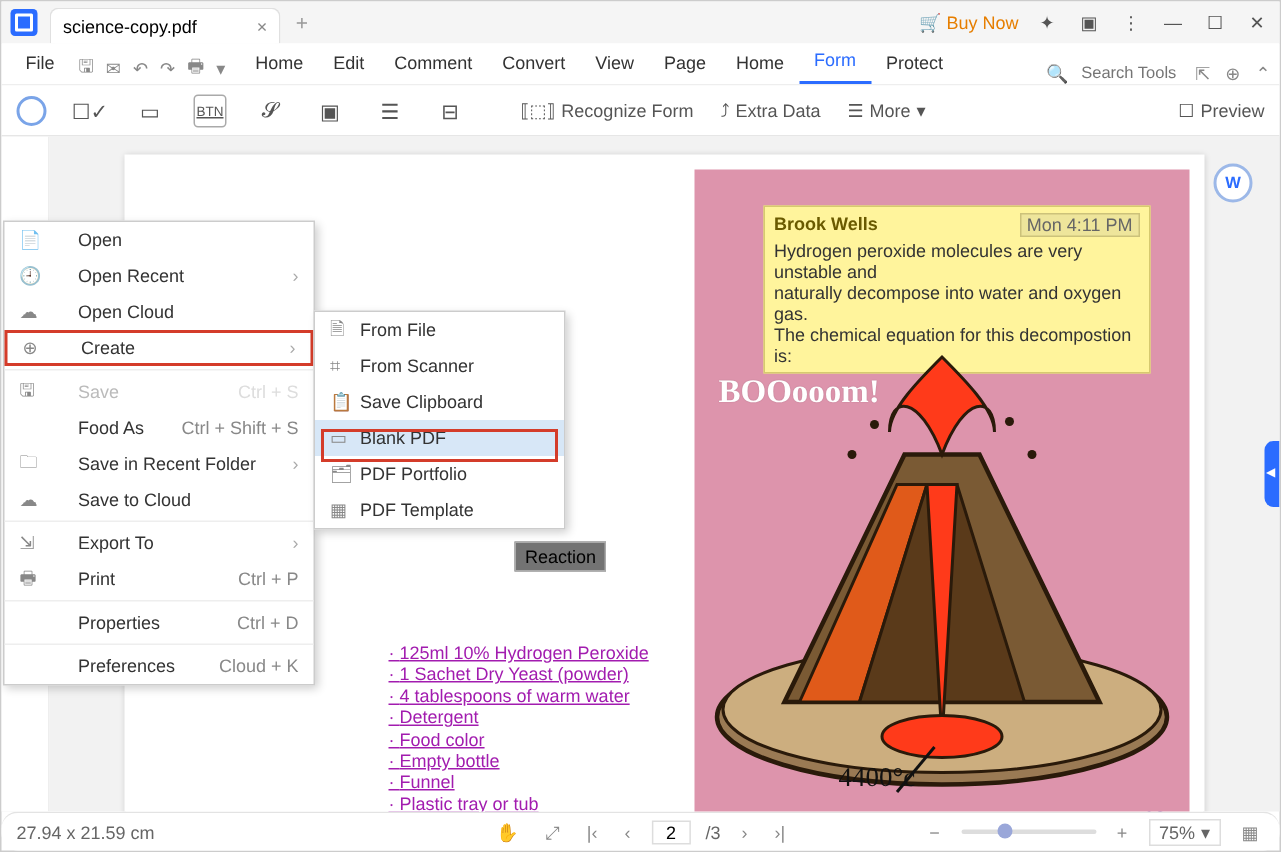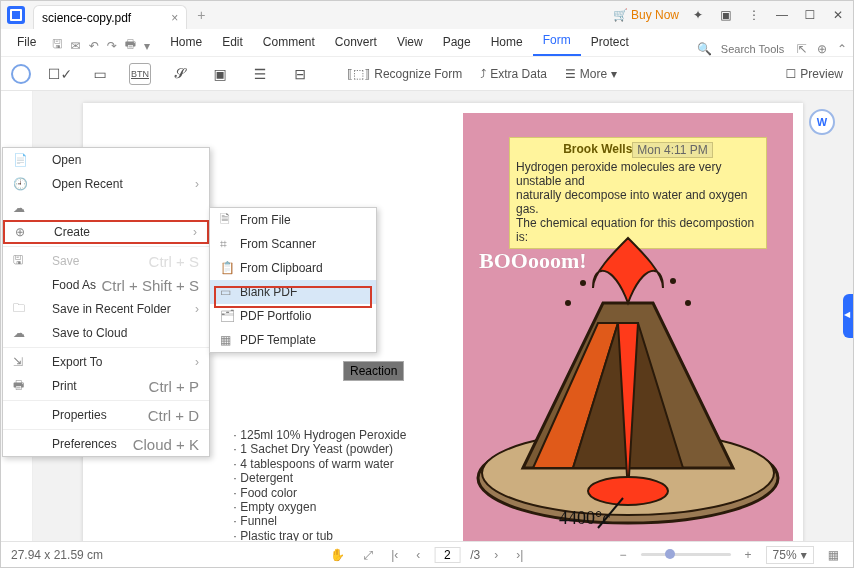--- a/index.html
+++ b/index.html
@@ -34,38 +34,38 @@
 .tb-sep{flex:0 0 auto;}
 
 
 .workarea{flex:1;display:flex;position:relative;background:#f2f2f2;overflow:hidden;}
 .leftstrip{width:32px;background:#fff;border-right:1px solid #eee;}
 .doc-canvas{flex:1;position:relative;display:flex;justify-content:center;padding:12px 0;}
 .page{background:#fff;width:720px;height:460px;box-shadow:0 0 4px rgba(0,0,0,.15);position:relative;}
 .page-right{position:absolute;right:10px;top:10px;width:330px;height:440px;background:#dd94ac;}
 .illus-hold{position:absolute;left:0;right:0;bottom:0;top:0;}
 .note{position:absolute;top:24px;left:46px;right:26px;background:#fff49c;border:1px solid #d6c96f;padding:4px 6px;font-size:10px;color:#333;}
-.note .hdr{display:flex;justify-content:center;font-weight:bold;color:#6a5a00;margin-bottom:2px;}
+.note .hdr{display:flex;justify-content:space-between;font-weight:bold;color:#6a5a00;margin-bottom:2px;}
 .note .hdr .dt{background:#eee59b;border:1px solid #ccc27a;padding:0 4px;font-weight:normal;color:#666;}
 .pgnum{position:absolute;bottom:0;right:16px;color:#4c1d95;font-size:13px;}
 .word-badge{position:absolute;top:18px;right:18px;width:26px;height:26px;border:2px solid #9cb8e8;border-radius:50%;background:#fff;display:flex;align-items:center;justify-content:center;color:#2b6cff;font-weight:bold;font-size:11px;}
 
 
-.materials{position:absolute;left:150px;top:325px;font-size:15px;color:#404040;line-height:1.2;}
+.materials{position:absolute;left:176px;top:325px;font-size:15px;color:#a21caf;line-height:1.2;text-decoration:underline;}
 .materials div::before{content:"· ";}
 .reaction-box{position:absolute;left:260px;top:258px;border:1px solid #aaa;padding:2px 6px;font-size:12px;background:#737373;}
 .booom{position:absolute;left:16px;top:135px;color:#fff;font-family:cursive;font-size:22px;font-weight:bold;text-shadow:0 0 1px rgba(0,0,0,.2);text-align:right;}
 .temp{position:absolute;left:96px;bottom:24px;font-family:cursive;font-size:18px;color:#111;}
 
 
 .dropdown{position:absolute;left:1px;top:56px;width:208px;background:#fff;border:1px solid #ccc;box-shadow:2px 2px 6px rgba(0,0,0,.2);z-index:30;}
 .dd-item{display:flex;align-items:center;height:24px;padding:0 10px;color:#333;}
 .dd-item .icn{width:20px;color:#888;}
 .dd-item .lbl{flex:1;margin-left:19px;}
-.dd-item .sc{color:#888;font-size:15px;}
+.dd-item .sc{color:#888;font-size:12px;}
 .dd-item .chev{color:#aaa;}
 .dd-item.disabled{color:#bbb;}
 .dd-item.disabled .sc{color:#ddd;}
 .dd-sep{height:1px;background:#eee;margin:2px 0;}
 .dd-hl{border:2px solid #d43c2a;}
 
 
 .subdrop{position:absolute;left:208px;top:116px;width:168px;background:#fff;border:1px solid #ccc;box-shadow:2px 2px 6px rgba(0,0,0,.2);z-index:31;}
 .sub-item{display:flex;align-items:center;height:24px;padding:0 10px;color:#333;}
 .sub-item .icn{width:20px;color:#888;}
@@ -213,41 +213,42 @@
             <div class="pgnum">03</div>
           </div>
         </div>
         <div class="reaction-box">Reaction</div>
         <div class="materials" id="materials-list">
             <div>125ml 10% Hydrogen Peroxide</div>
             <div>1 Sachet Dry Yeast (powder)</div>
             <div>4 tablespoons of warm water</div>
             <div>Detergent</div>
             <div>Food color</div>
-            <div>Empty oxygen</div>
+            <div>Empty bottle</div>
             <div>Funnel</div>
             <div>Plastic tray or tub</div>
           </div>
       </div>
     </div>
     <div class="word-badge">W</div>
     <div class="drawer-handle"></div>
 
     <div class="dropdown">
       <div class="dd-item">
           <span class="icn">📄</span>
           <span class="lbl">Open</span>
         </div>
       <div class="dd-item">
           <span class="icn">🕘</span>
           <span class="lbl">Open Recent</span>
           <span class="chev">›</span>
         </div>
       <div class="dd-item">
           <span class="icn">☁</span>
+          <span class="lbl">Open Cloud</span>
         </div>
       <div class="dd-item dd-hl">
           <span class="icn">⊕</span>
           <span class="lbl">Create</span>
           <span class="chev">›</span>
         </div>
       <div class="dd-sep"></div>
       <div class="dd-item disabled">
           <span class="icn">🖫</span>
           <span class="lbl">Save</span>
@@ -296,39 +297,39 @@
       <div class="sub-item">
           <span class="icn">🗎</span>
           <span>From File</span>
         </div>
       <div class="sub-item">
           <span class="icn">⌗</span>
           <span>From Scanner</span>
         </div>
       <div class="sub-item">
           <span class="icn">📋</span>
-          <span>From Clipboard</span>
+          <span>Save Clipboard</span>
         </div>
       <div class="sub-item selected">
           <span class="icn">▭</span>
           <span>Blank PDF</span>
         </div>
       <div class="sub-item">
           <span class="icn">🗂</span>
           <span>PDF Portfolio</span>
         </div>
       <div class="sub-item">
           <span class="icn">▦</span>
           <span>PDF Template</span>
         </div>
       <div class="sub-hl"></div>
     </div>
   </div>
 
-  <div class="statusbar" style="position:relative;">
+  <div class="statusbar" style="position:relative;border-radius:11px;">
     <span>27.94 x 21.59 cm</span>
     <div class="center">
       <span class="nav-btn">✋</span>
       <span class="nav-btn">⤢</span>
       <span class="nav-btn">|‹</span>
       <span class="nav-btn">‹</span>
       <input class="pg-input" value="2" style="">
       <span>/3</span>
       <span class="nav-btn">›</span>
       <span class="nav-btn">›|</span>

